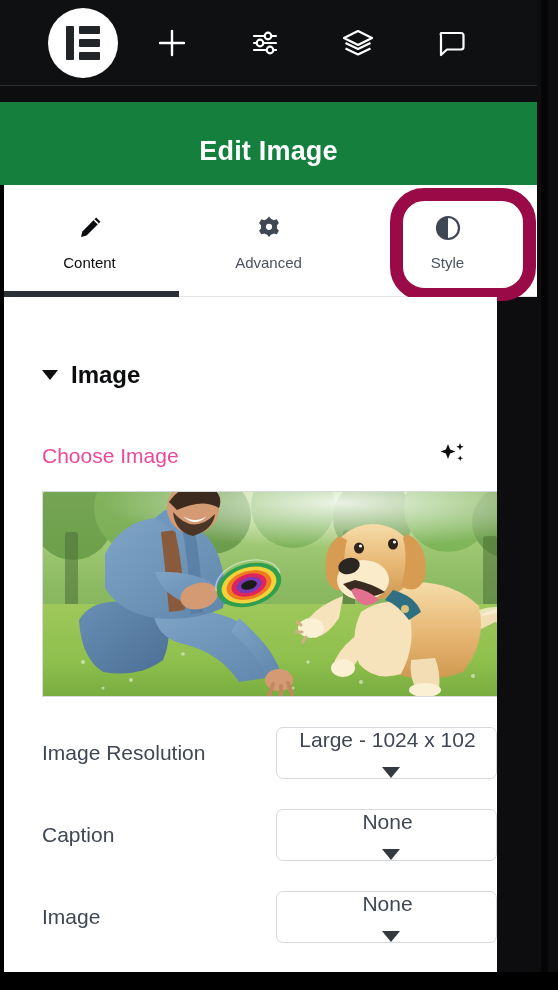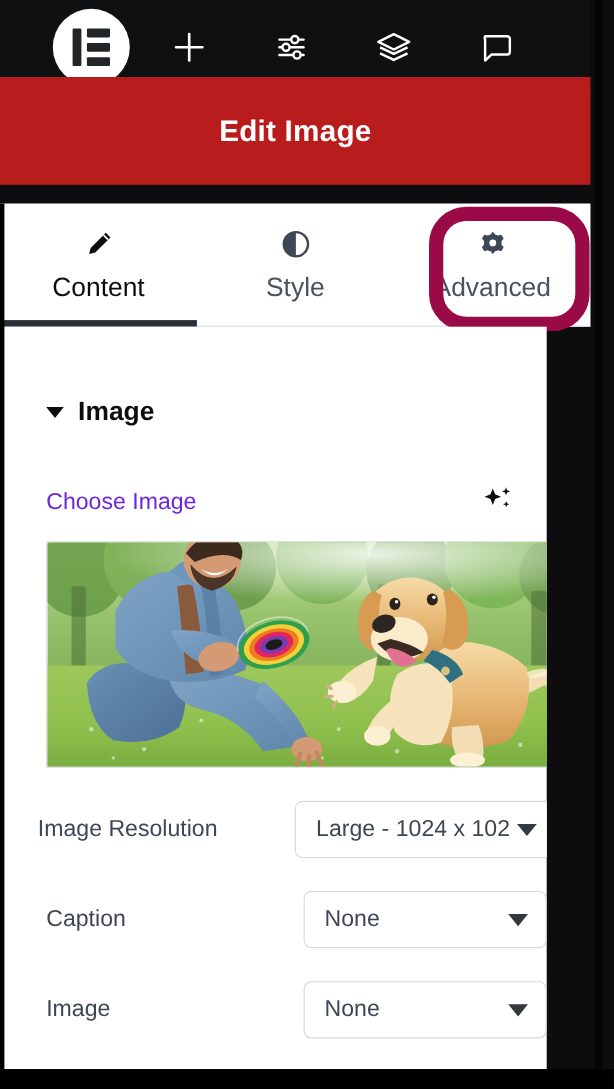--- a/index.html
+++ b/index.html
@@ -88,24 +88,24 @@
   .right-gutter .track {
     position: absolute;
     left: 4px; top: 0;
     width: 7px; height: 990px;
     background: #050506;
   }
 
   
   .panel-title {
     position: absolute;
-    top: 70px; left: 0;
+    top: 102px; left: 0;
     width: 537px;
     height: 98px;
-    background: #b91c1c;
+    background: #15803d;
     display: flex;
     align-items: center;
     justify-content: center;
   }
   .panel-title span {
     color: #ffffff;
     font-size: 27px;
     font-weight: bold;
     letter-spacing: .2px;
   }
@@ -124,21 +124,21 @@
     flex: 1 1 0;
     position: relative;
     display: flex;
     flex-direction: column;
     align-items: center;
     justify-content: center;
     gap: 13px;
     padding-top: 4px;
   }
   .tab .t-label {
-    font-size: 24px;
+    font-size: 15px;
     color: #4a5260;
   }
   .tab.active .t-label { color: #0c0d0e; }
   .tab .t-icon {
     height: 26px;
     display: flex;
     align-items: center;
     justify-content: center;
   }
   .tab.active::after {
@@ -191,21 +191,21 @@
   }
 
   .choose-row {
     display: flex;
     align-items: center;
     justify-content: space-between;
     padding: 50px 30px 0 42px;
   }
   .choose-row .c-label {
     font-size: 21px;
-    color: #6d28d9;
+    color: #ec4899;
   }
 
   .thumb-wrap {
     margin: 18px 0 0 42px;
     width: 481px;
     height: 206px;
     border: 1px solid #d7dade;
     overflow: hidden;
     position: relative;
   }
@@ -227,20 +227,21 @@
   .select {
     width: 247px;
     height: 52px;
     border: 1px solid #d5d8dd;
     border-radius: 7px;
     background: #ffffff;
     display: flex;
     align-items: center;
     justify-content: space-between;
     padding: 0 16px 0 18px;
+    flex-direction: column;
   }
   .select .sel-value {
     font-size: 21px;
     color: #3f4754;
     white-space: nowrap;
     overflow: hidden;
   }
   .sel-caret {
     width: 0; height: 0;
     border-left: 9px solid transparent;
@@ -342,39 +343,39 @@
           <path d="M19.2 2.6 L23.4 6.8 L9.6 20.6 L4 22 L5.4 16.4 Z" fill="#0c0d0e"></path>
           <path d="M17.1 4.7 L21.3 8.9" stroke="#ffffff" stroke-width="1.6"></path>
         </svg>
       </span>
       <span class="t-label">Content</span>
     </div>
 
     <div class="tab">
       <span class="t-icon">
         <svg width="26" height="26" viewBox="0 0 26 26">
-          <circle cx="13" cy="13" r="11" fill="none" stroke="#3f4754" stroke-width="2.2"></circle>
-          <path d="M13 2 A11 11 0 0 0 13 24 Z" fill="#3f4754"></path>
-        </svg>
-      </span>
-      <span class="t-label">Style</span>
-    </div>
-
-    <div class="tab">
-      <span class="t-icon">
-        <svg width="26" height="26" viewBox="0 0 26 26">
           <path d="M13 1.6 L15.1 4.1 A9.5 9.5 0 0 1 17.6 5.2 L20.7 4.3 L22.9 7.9 L20.9 10.4
                    A9.5 9.5 0 0 1 20.9 13.2 L22.9 15.7 L20.7 19.3 L17.6 18.4
                    A9.5 9.5 0 0 1 15.1 19.5 L13 22 L10.9 19.5 A9.5 9.5 0 0 1 8.4 18.4
                    L5.3 19.3 L3.1 15.7 L5.1 13.2 A9.5 9.5 0 0 1 5.1 10.4 L3.1 7.9
                    L5.3 4.3 L8.4 5.2 A9.5 9.5 0 0 1 10.9 4.1 Z" fill="#3f4754"></path>
           <circle cx="13" cy="11.8" r="3.1" fill="#ffffff"></circle>
         </svg>
       </span>
       <span class="t-label">Advanced</span>
+    </div>
+
+    <div class="tab">
+      <span class="t-icon">
+        <svg width="26" height="26" viewBox="0 0 26 26">
+          <circle cx="13" cy="13" r="11" fill="none" stroke="#3f4754" stroke-width="2.2"></circle>
+          <path d="M13 2 A11 11 0 0 0 13 24 Z" fill="#3f4754"></path>
+        </svg>
+      </span>
+      <span class="t-label">Style</span>
     </div>
   </div>
 
   <div class="hl-ring"></div>
 
   <div class="body-area">
 
     <div class="section-head">
       <span class="caret-down"></span>
       <span class="s-label">Image</span>

